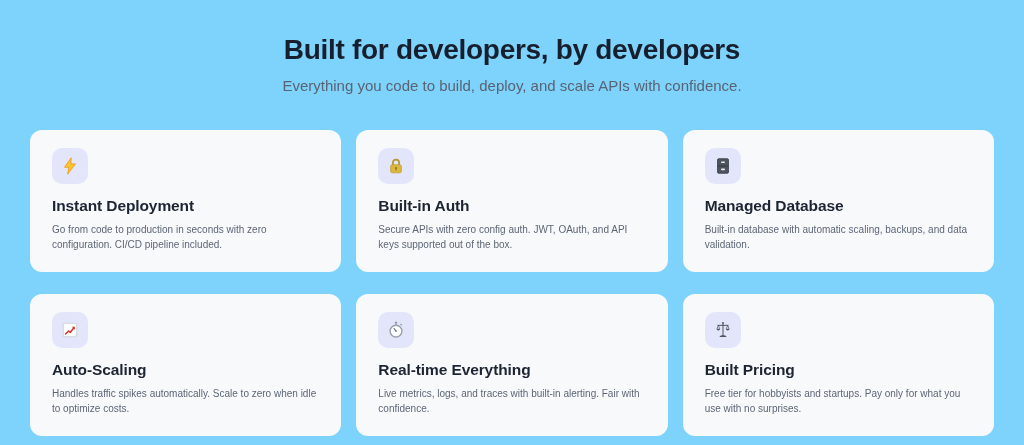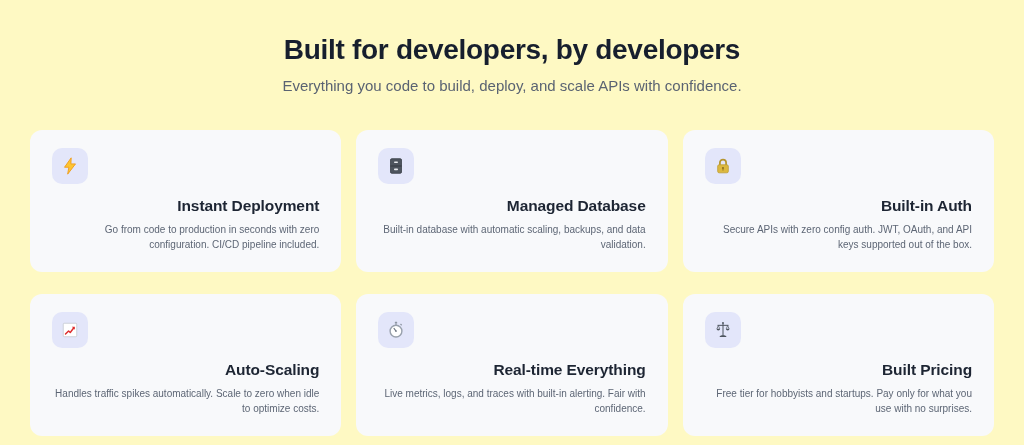--- a/index.html
+++ b/index.html
@@ -5,21 +5,21 @@
   * { margin: 0; padding: 0; box-sizing: border-box; }
   html, body { background: #ffffff; }
   body {
     font-family: "Liberation Sans", sans-serif;
     -webkit-font-smoothing: antialiased;
   }
   .page {
     width: 1024px;
     height: 445px;
     margin: 0 auto;
-    background: #fef9c3;
+    background: #7dd3fc;
     overflow: hidden;
   }
   .section-header {
     text-align: center;
     padding-top: 34px;
   }
   .section-title {
     font-size: 28px;
     font-weight: 800;
     letter-spacing: -0.3px;
@@ -33,21 +33,20 @@
   .features-grid {
     margin: 36px 30px 0 30px;
     display: grid;
     grid-template-columns: repeat(3, 1fr);
     gap: 22px 15px;
   }
   .feature-card {
     background: #f8f9fb;
     border-radius: 12px;
     padding: 18px 22px 20px 22px;
-    text-align: right;
   }
   .icon-chip {
     width: 36px;
     height: 36px;
     border-radius: 10px;
     background: #e3e6fa;
     display: flex;
     align-items: center;
     justify-content: center;
   }
@@ -87,44 +86,44 @@
         </span>
       </div>
       <div class="feature-title">Instant Deployment</div>
       <div class="feature-desc">Go from code to production in seconds with zero configuration. CI/CD pipeline included.</div>
     </div>
 
     <div class="feature-card">
       <div class="icon-chip">
         <span>
           <svg width="20" height="20" viewBox="0 0 24 24">
+            <path d="M8.3 11 V7.9 a3.7 3.7 0 0 1 7.4 0 V11" fill="none" stroke="#b5952f" stroke-width="2.1"></path>
+            <rect x="5.6" y="10.5" width="12.8" height="9.7" rx="1.8" fill="#dcb83f" stroke="#bd9c32" stroke-width="0.9"></rect>
+            <circle cx="12" cy="14.4" r="1.25" fill="#8a6d20"></circle>
+            <rect x="11.45" y="15.1" width="1.1" height="2.5" rx="0.55" fill="#8a6d20"></rect>
+          </svg>
+        </span>
+      </div>
+      <div class="feature-title">Built-in Auth</div>
+      <div class="feature-desc">Secure APIs with zero config auth. JWT, OAuth, and API keys supported out of the box.</div>
+    </div>
+
+    <div class="feature-card">
+      <div class="icon-chip">
+        <span>
+          <svg width="20" height="20" viewBox="0 0 24 24">
             <rect x="5.4" y="3.2" width="13.2" height="17.6" rx="1.6" fill="#4d545e" stroke="#343a42" stroke-width="0.9"></rect>
             <line x1="5.4" y1="12" x2="18.6" y2="12" stroke="#2e333b" stroke-width="1"></line>
             <rect x="9.6" y="6.5" width="4.8" height="1.9" rx="0.95" fill="#e8eaee"></rect>
             <rect x="9.6" y="15.1" width="4.8" height="1.9" rx="0.95" fill="#e8eaee"></rect>
           </svg>
         </span>
       </div>
       <div class="feature-title">Managed Database</div>
       <div class="feature-desc">Built-in database with automatic scaling, backups, and data validation.</div>
-    </div>
-
-    <div class="feature-card">
-      <div class="icon-chip">
-        <span>
-          <svg width="20" height="20" viewBox="0 0 24 24">
-            <path d="M8.3 11 V7.9 a3.7 3.7 0 0 1 7.4 0 V11" fill="none" stroke="#b5952f" stroke-width="2.1"></path>
-            <rect x="5.6" y="10.5" width="12.8" height="9.7" rx="1.8" fill="#dcb83f" stroke="#bd9c32" stroke-width="0.9"></rect>
-            <circle cx="12" cy="14.4" r="1.25" fill="#8a6d20"></circle>
-            <rect x="11.45" y="15.1" width="1.1" height="2.5" rx="0.55" fill="#8a6d20"></rect>
-          </svg>
-        </span>
-      </div>
-      <div class="feature-title">Built-in Auth</div>
-      <div class="feature-desc">Secure APIs with zero config auth. JWT, OAuth, and API keys supported out of the box.</div>
     </div>
 
     <div class="feature-card">
       <div class="icon-chip">
         <span>
           <svg width="20" height="20" viewBox="0 0 24 24">
             <rect x="3.9" y="3.9" width="16.2" height="16.2" rx="1" fill="#ffffff" stroke="#c6cad2" stroke-width="1"></rect>
             <path d="M6.6 16.9 L10.3 13.1 L12.3 15 L16.4 9.6" fill="none" stroke="#dd2c2c" stroke-width="1.7" stroke-linecap="round" stroke-linejoin="round"></path>
             <path d="M14.2 8.2 L17.8 8.2 L17.8 11.8 Z" fill="#dd2c2c"></path>
           </svg>

